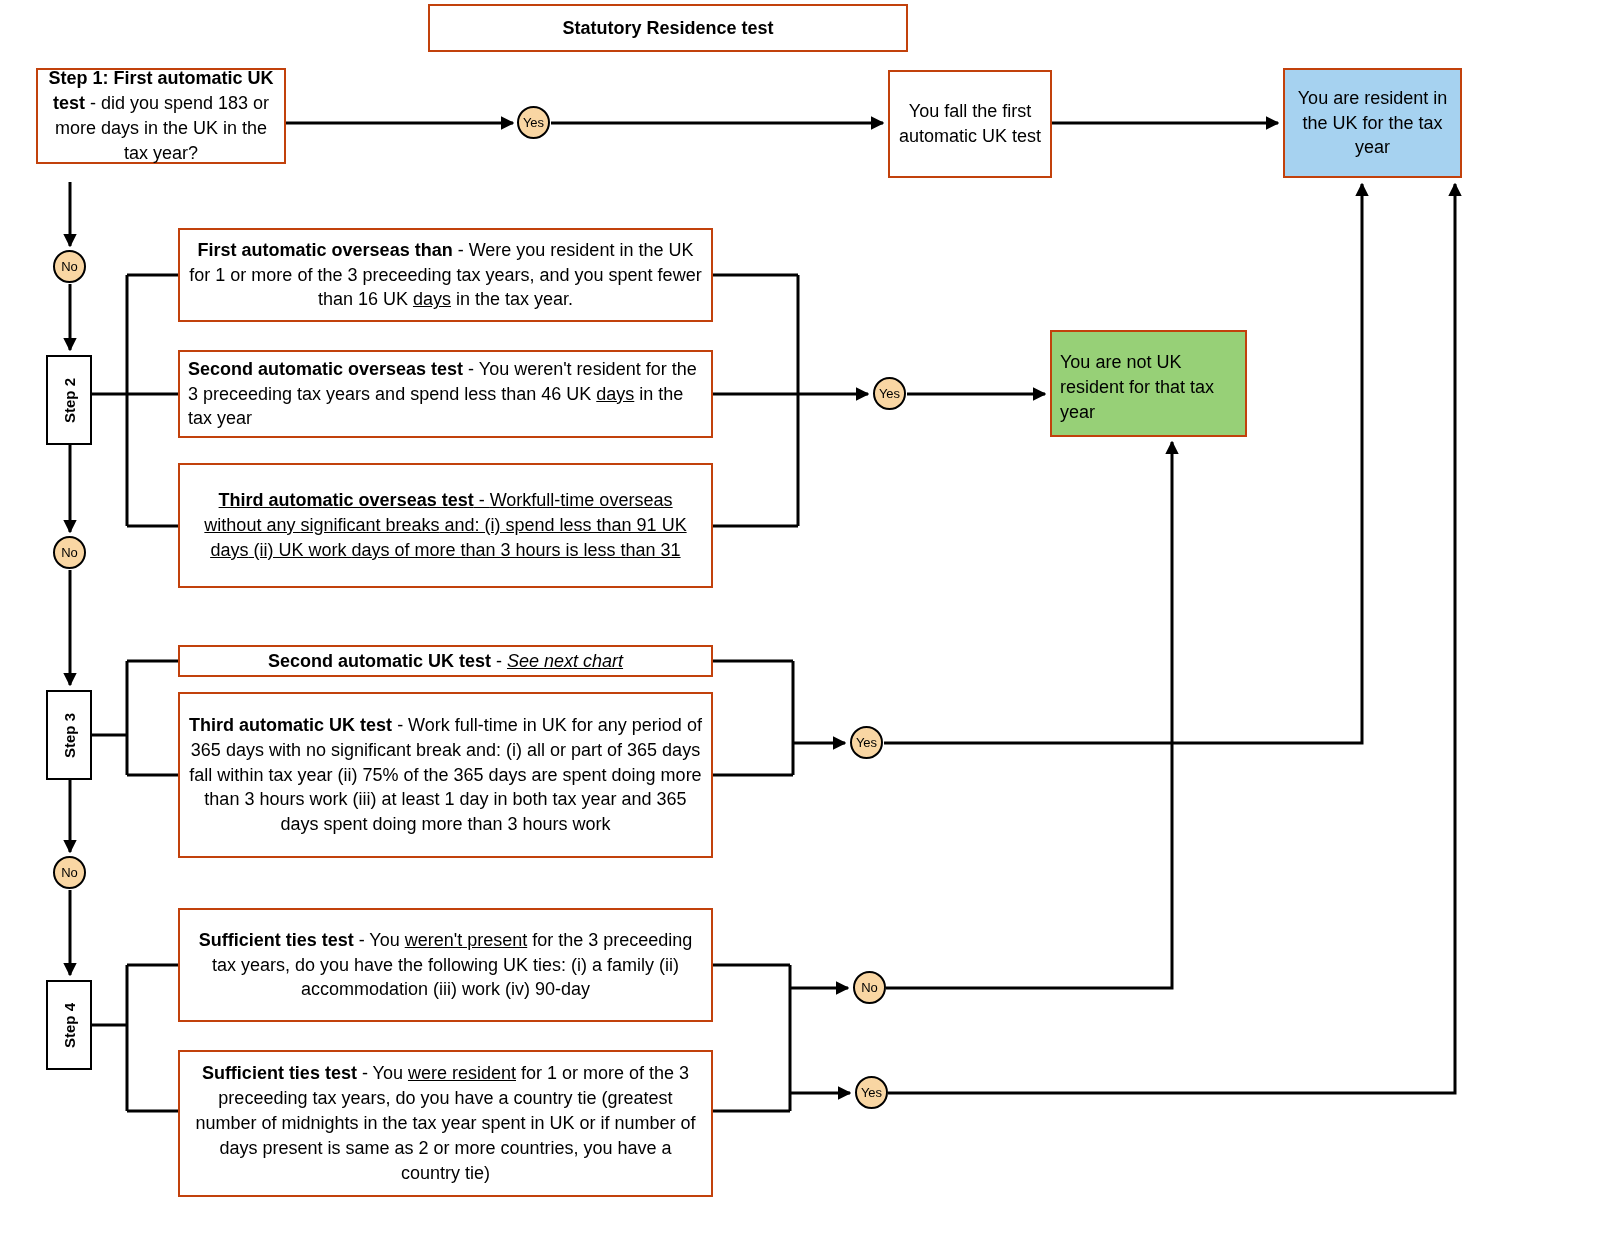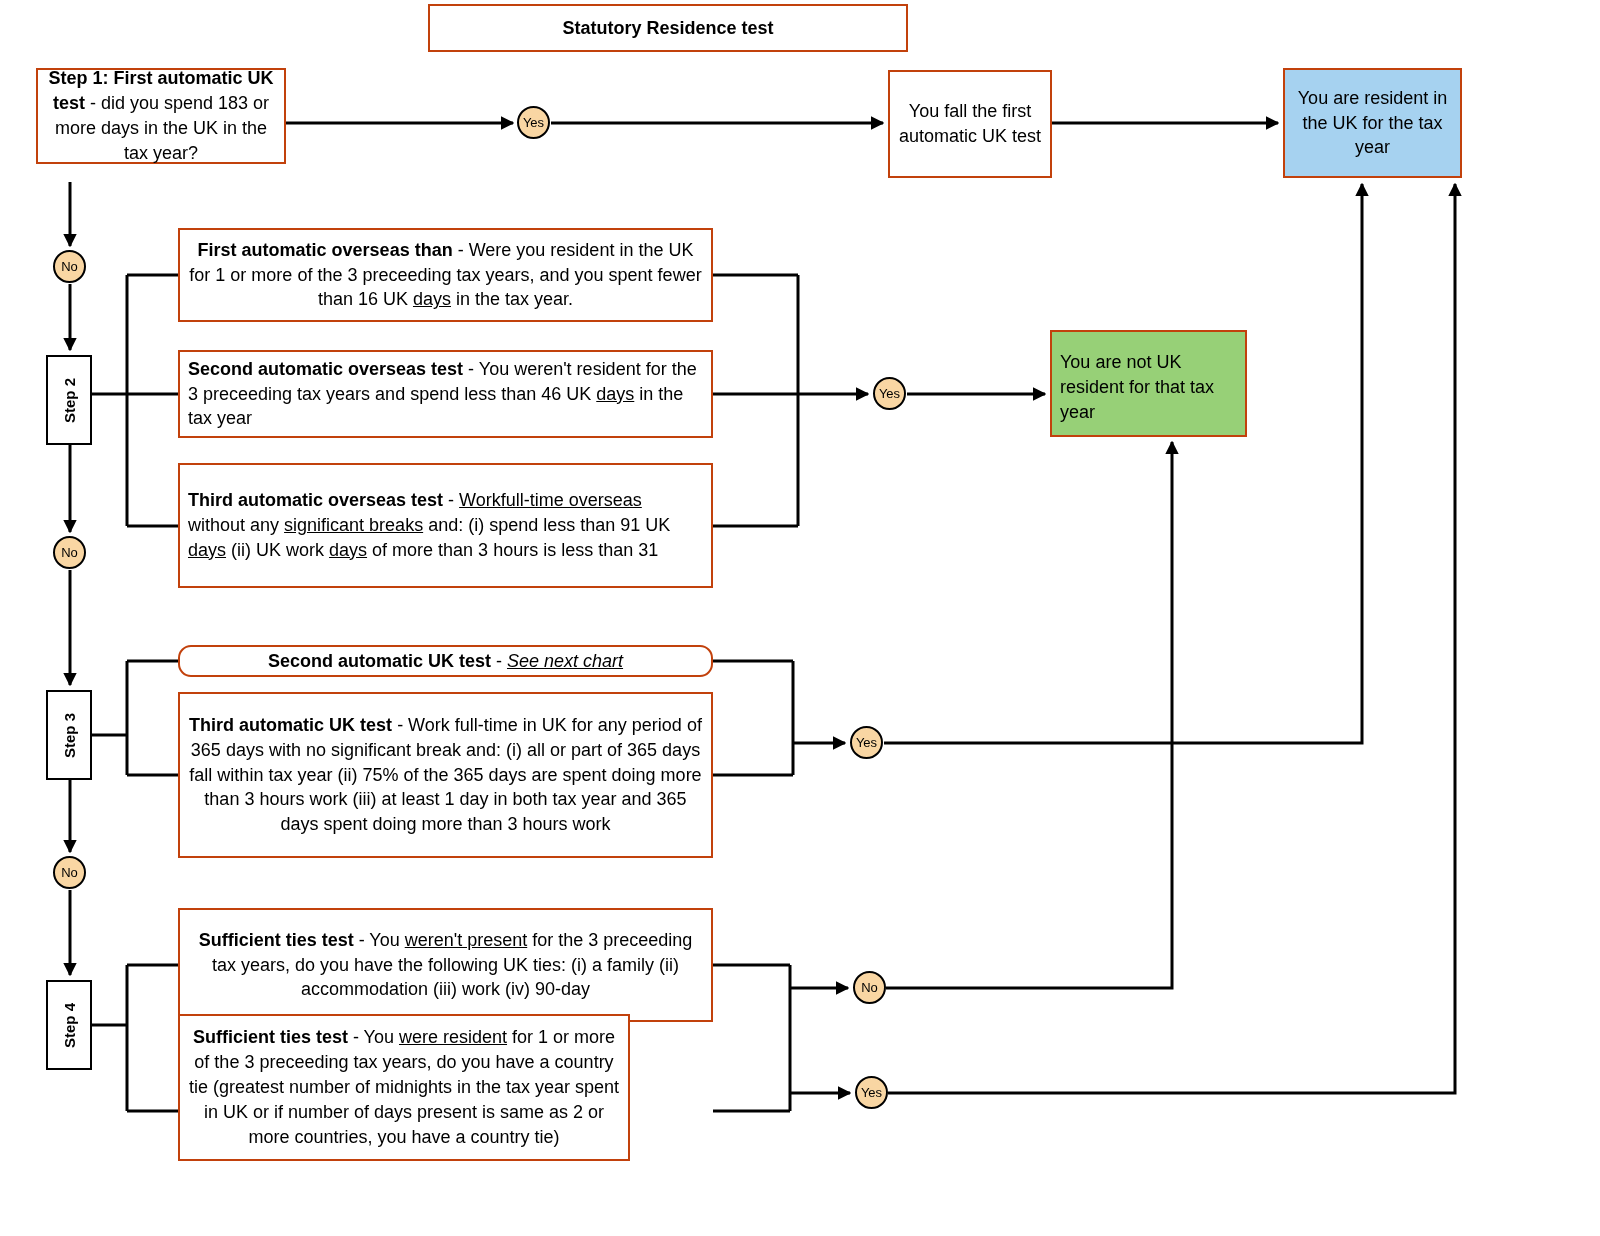--- a/index.html
+++ b/index.html
@@ -93,35 +93,35 @@
   <div class="steplabel" style="left:46px;top:980px;">
     <span>Step 4</span>
   </div>
 
   <div class="box" style="left:178px;top:228px;width:535px;height:94px;">
       <span><span style="font-weight: bold;">First automatic overseas than</span><span> - Were you resident in the UK for 1 or more of the 3 preceeding tax years, and you spent fewer than 16 UK </span><span style="text-decoration: underline;">days</span><span> in the tax year.</span></span>
     </div>
   <div class="box left" style="left:178px;top:350px;width:535px;height:88px;text-align:left;">
       <span><span style="font-weight: bold;">Second automatic overseas test</span><span> - You weren't resident for the 3 preceeding tax years and spend less than 46 UK </span><span style="text-decoration: underline;">days</span><span> in the tax year</span></span>
     </div>
-  <div class="box left" style="left:178px;top:463px;width:535px;height:125px;text-align:left;">
+  <div class="box left" style="left:178px;top:463px;width:535px;height:125px;text-align:center;text-decoration:underline;">
       <span><span style="font-weight: bold;">Third automatic overseas test</span><span> - </span><span style="text-decoration: underline;">Workfull-time overseas</span><span> without any </span><span style="text-decoration: underline;">significant breaks</span><span> and: (i) spend less than 91 UK </span><span style="text-decoration: underline;">days</span><span> (ii) UK work </span><span style="text-decoration: underline;">days</span><span> of more than 3 hours is less than 31</span></span>
     </div>
 
-  <div class="box" style="left:178px;top:645px;width:535px;height:32px;border-radius:13px;">
+  <div class="box" style="left:178px;top:645px;width:535px;height:32px;">
       <span><span style="font-weight: bold;">Second automatic UK test</span><span> - </span><span style="font-style: italic; text-decoration: underline;">See next chart</span></span>
     </div>
   <div class="box" style="left:178px;top:692px;width:535px;height:166px;">
       <span><span style="font-weight: bold;">Third automatic UK test</span><span> - Work full-time in UK for any period of 365 days with no significant break and: (i) all or part of 365 days fall within tax year (ii) 75% of the 365 days are spent doing more than 3 hours work (iii) at least 1 day in both tax year and 365 days spent doing more than 3 hours work</span></span>
     </div>
 
   <div class="box" style="left:178px;top:908px;width:535px;height:114px;">
       <span><span style="font-weight: bold;">Sufficient ties test</span><span> -  You </span><span style="text-decoration: underline;">weren't present</span><span> for the 3 preceeding tax years, do you have the following UK ties: (i) a family (ii) accommodation (iii) work (iv) 90-day</span></span>
     </div>
-  <div class="box" style="left:178px;top:1014px;width:452px;height:147px;">
+  <div class="box" style="left:178px;top:1050px;width:535px;height:147px;">
       <span><span style="font-weight: bold;">Sufficient ties test</span><span> -  You </span><span style="text-decoration: underline;">were resident</span><span> for 1 or more of the 3 preceeding tax years, do you have a country tie (greatest number of midnights in the tax year spent in UK or if number of days present is same as 2 or more countries, you have a country tie)</span></span>
     </div>
 
   <div class="circle" style="left:517px;top:106px;">Yes</div>
   <div class="circle" style="left:53px;top:250px;">No</div>
   <div class="circle" style="left:873px;top:377px;">Yes</div>
   <div class="circle" style="left:53px;top:536px;">No</div>
   <div class="circle" style="left:850px;top:726px;">Yes</div>
   <div class="circle" style="left:53px;top:856px;">No</div>
   <div class="circle" style="left:853px;top:971px;">No</div>

